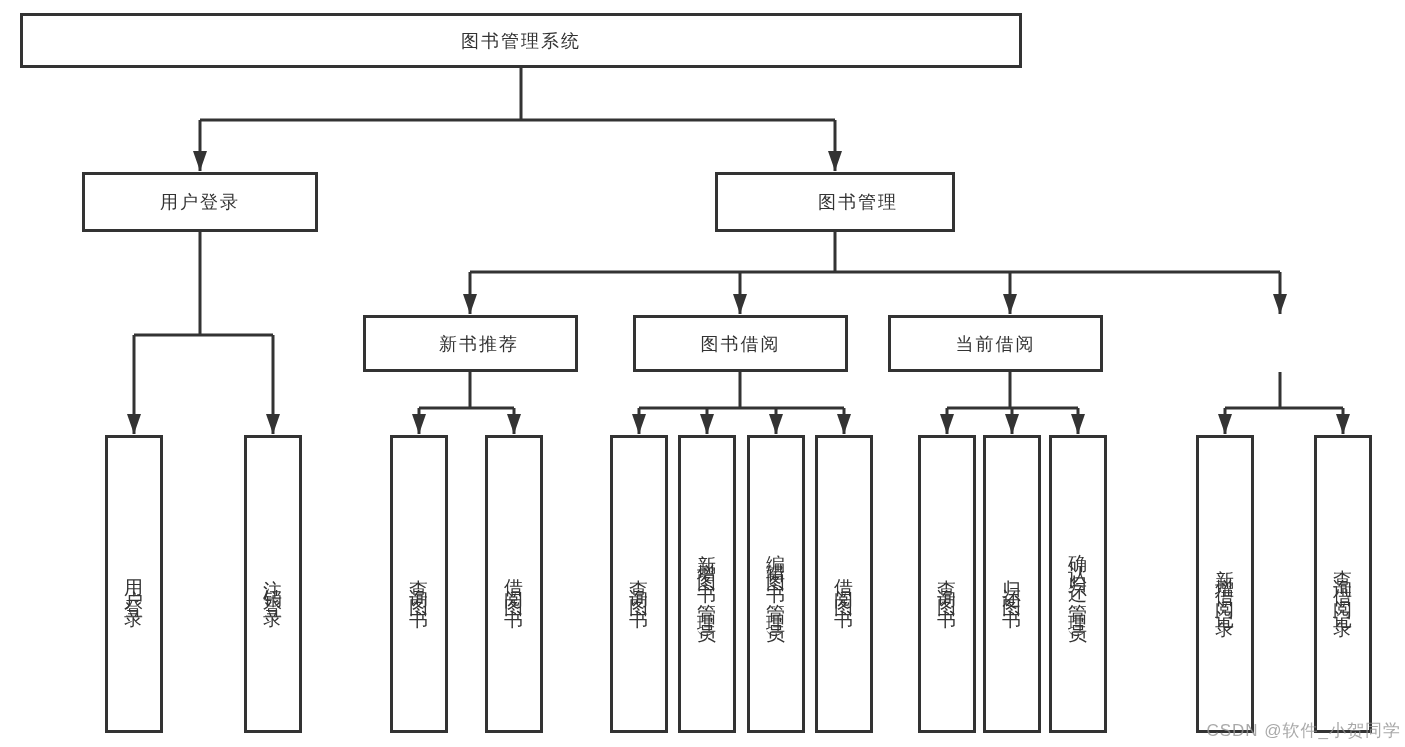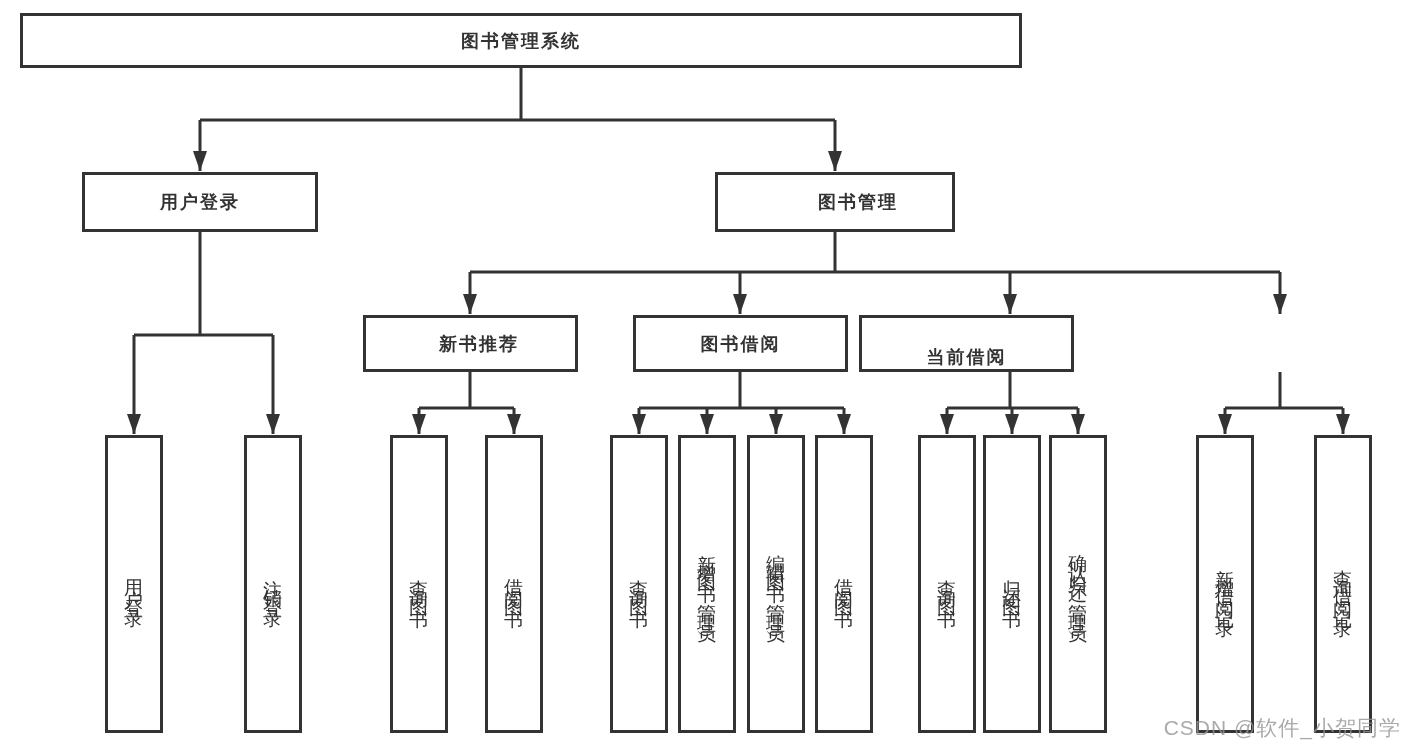--- a/index.html
+++ b/index.html
@@ -28,39 +28,38 @@
     box-sizing: border-box;
     display: flex;
     align-items: center;
     justify-content: center;
   }
   .hlabel {
     font-size: 18px;
     color: #333333;
     letter-spacing: 2px;
     white-space: nowrap;
-    font-weight: bold;
   }
   .vbox {
     width: 58px;
     height: 298px;
   }
   .vlabel {
     writing-mode: vertical-rl;
     text-orientation: mixed;
     font-size: 19px;
     letter-spacing: 10px;
     color: #333333;
     line-height: 1;
   }
   .watermark {
     position: absolute;
     right: 4px;
     bottom: 5px;
-    font-size: 21px;
+    font-size: 17px;
     color: rgba(148, 148, 148, 0.8);
     letter-spacing: 1px;
     white-space: nowrap;
     z-index: 10;
     margin-left: 28px;
   }
 </style>
 </head>
 <body>
 
@@ -119,21 +118,21 @@
   <div class="box" style="left:715px; top:172px; width:240px; height:60px;padding-left:46px;">
     <span class="hlabel">图书管理</span>
   </div>
 
   <div class="box" style="left:363px; top:315px; width:215px; height:57px;padding-left:17px;">
     <span class="hlabel">新书推荐</span>
   </div>
   <div class="box" style="left:633px; top:315px; width:215px; height:57px;">
     <span class="hlabel">图书借阅</span>
   </div>
-  <div class="box" style="left:859px; top:315px; width:215px; height:57px;align-items:flex-end;">
+  <div class="box" style="left:888px; top:315px; width:215px; height:57px;">
     <span class="hlabel">当前借阅</span>
   </div>
 
   <div class="box vbox" style="left:105px; top:435px;">
     <span class="vlabel">用户登录</span>
   </div>
   <div class="box vbox" style="left:244px; top:435px;">
     <span class="vlabel">注销登录</span>
   </div>
 

